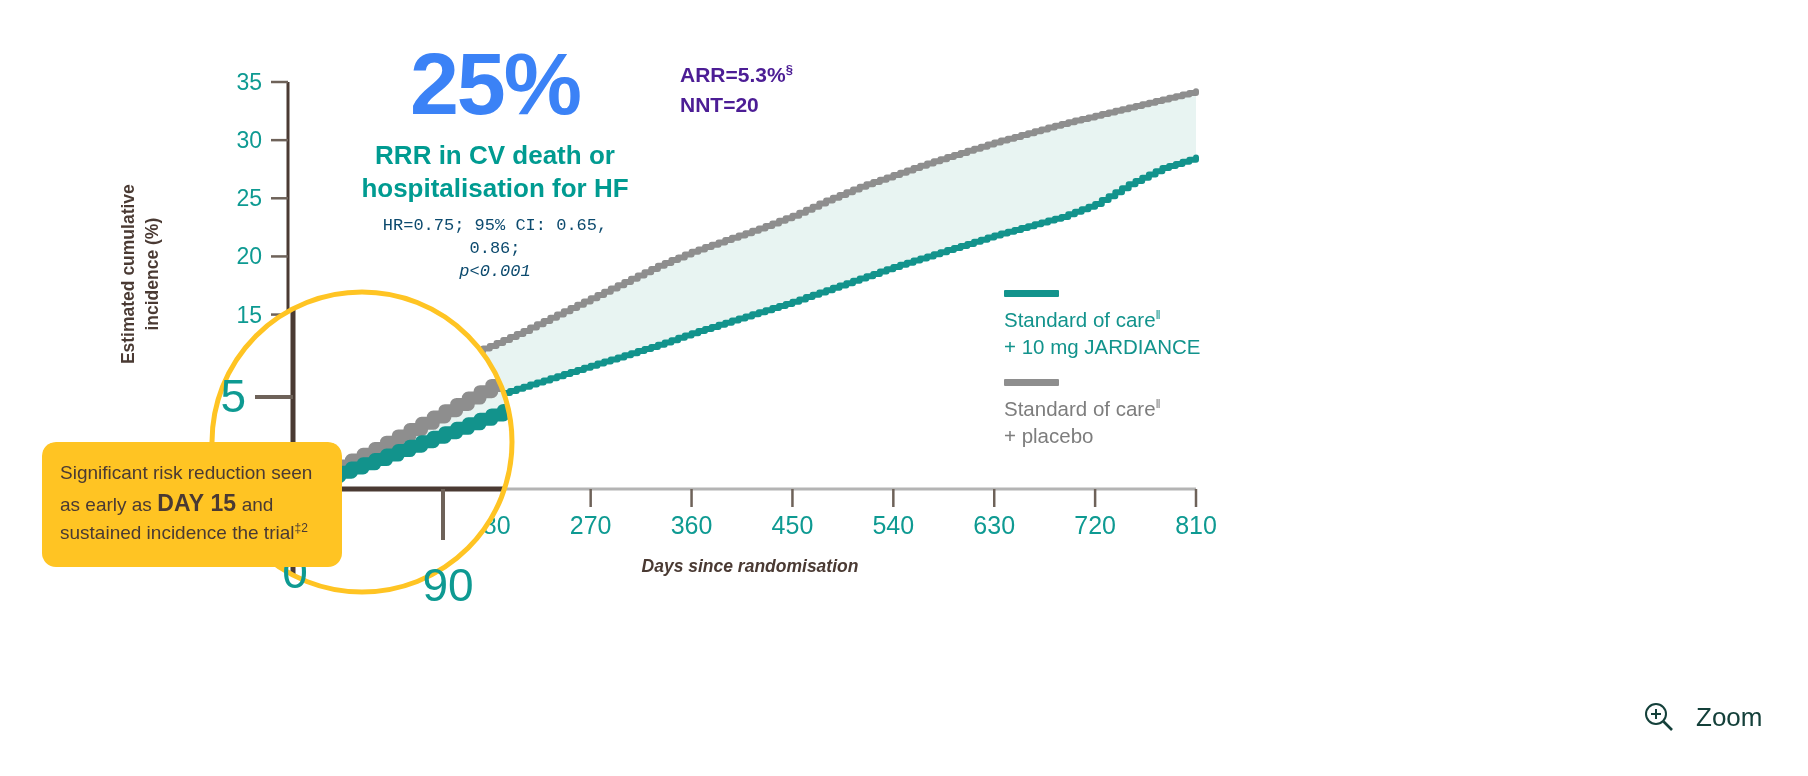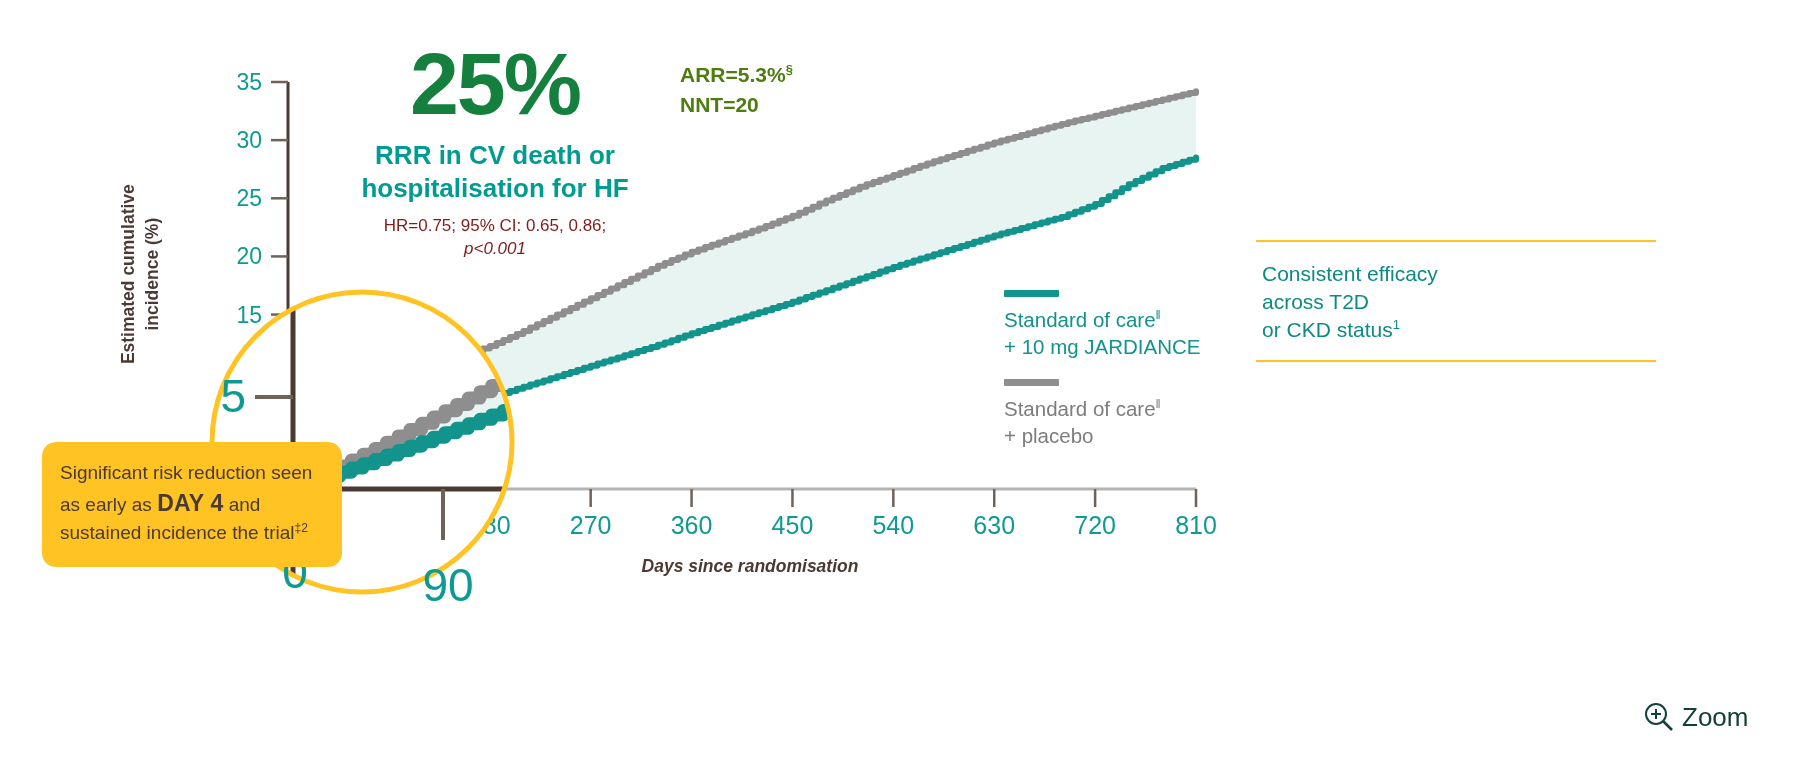--- a/index.html
+++ b/index.html
@@ -14,36 +14,37 @@
   #stage { position:absolute; left:0; top:0; width:1808px; height:776px; }
 
   .abs { position:absolute; }
 
   
   #chart-svg { position:absolute; left:0; top:0; width:1808px; height:776px; }
 
   
   #rrr-block { left:360px; top:44px; width:270px; text-align:center; }
   #rrr-value {
-    font-size:88px; font-weight:bold; color:#15803d;
+    font-size:88px; font-weight:bold; color:#3b82f6;
     line-height:0.92; letter-spacing:-2px;
   }
   #rrr-caption {
     margin-top:14px; font-size:26px; font-weight:bold; color:#009B91;
     line-height:1.28;
   }
   #hr-text {
-    margin-top:10px; font-size:17px; color:#7f1d1d; line-height:1.33;
+    margin-top:10px; font-size:17px; color:#0c4a6e; line-height:1.33;
     font-weight:normal;
+    font-family:Liberation Mono, monospace;
   }
   #hr-text .ital { font-style:italic;text-align:right; }
 
   
   #arr-block { left:680px; top:60px; font-size:21px; font-weight:bold;
-               color:#4d7c0f; line-height:1.42; }
+               color:#4c1d95; line-height:1.42; }
   #arr-block sup { font-size:13px; }
 
   
   #y-axis-title {
     left:-10px; top:250px; width:300px;
     transform:rotate(-90deg); transform-origin:center center;
     text-align:center; font-size:17.5px; font-weight:bold; color:#4A3A33;
     line-height:1.38;
   }
   #x-axis-title {
@@ -75,21 +76,21 @@
     left:42px; top:442px; width:300px; padding:18px 20px 20px 18px;
     background:#FFC423; border-radius:14px;
     font-size:19px; color:#4A3A33; line-height:1.42;
     clip-path: path('M 14 0 L 286 0 Q 300 0 300 14 L 300 144 Q 300 158 286 158 L 14 158 Q 0 158 0 144 L 0 14 Q 0 0 14 0 Z');
   }
   #risk-callout b { font-size:23px; font-weight:bold; letter-spacing:0.2px; }
   #risk-callout sup { font-size:12px; }
 
   
   #zoom-control {
-    left:1642px; top:700px; display:flex; align-items:center; gap:6px;
+    left:1642px; top:700px; display:flex; align-items:center; gap:20px;
     cursor:pointer;
   }
   #zoom-control .zlabel { font-size:26px; color:#14403A; }
 </style>
 </head>
 <body>
 
 <div id="stage">
 
   <svg id="chart-svg" viewBox="0 0 1808 776">
@@ -230,32 +231,23 @@
     </div>
     <div class="legend-item leg-gray">
       <div class="legend-swatch" style="background: rgb(142, 142, 142);"></div>
       <div class="legend-label">
         <span>Standard of care</span><sup>‖</sup><br>
         <span>+ placebo</span>
       </div>
     </div>
   </div>
 
-  <div class="abs" id="efficacy-callout">
-    <div class="rule"></div>
-    <div class="body">
-      <span>Consistent efficacy</span><br>
-      <span>across T2D</span><br>
-      <span>or CKD status</span><sup>1</sup>
-    </div>
-    <div class="rule"></div>
-  </div>
 
   <div class="abs" id="risk-callout">
-    <span>Significant risk reduction seen as early as </span><b>DAY 4</b><span> and sustained incidence the trial</span><sup>‡2</sup>
+    <span>Significant risk reduction seen as early as </span><b>DAY 15</b><span> and sustained incidence the trial</span><sup>‡2</sup>
   </div>
 
   <div class="abs" id="zoom-control">
     <svg width="34" height="34" viewBox="0 0 34 34">
       <circle cx="14" cy="14" r="10" fill="none" stroke="#14403A" stroke-width="2"></circle>
       <line x1="14" y1="9" x2="14" y2="19" stroke="#14403A" stroke-width="2"></line>
       <line x1="9" y1="14" x2="19" y2="14" stroke="#14403A" stroke-width="2"></line>
       <line x1="21.5" y1="21.5" x2="30" y2="30" stroke="#14403A" stroke-width="2.6"></line>
     </svg>
     <span class="zlabel">Zoom</span>

